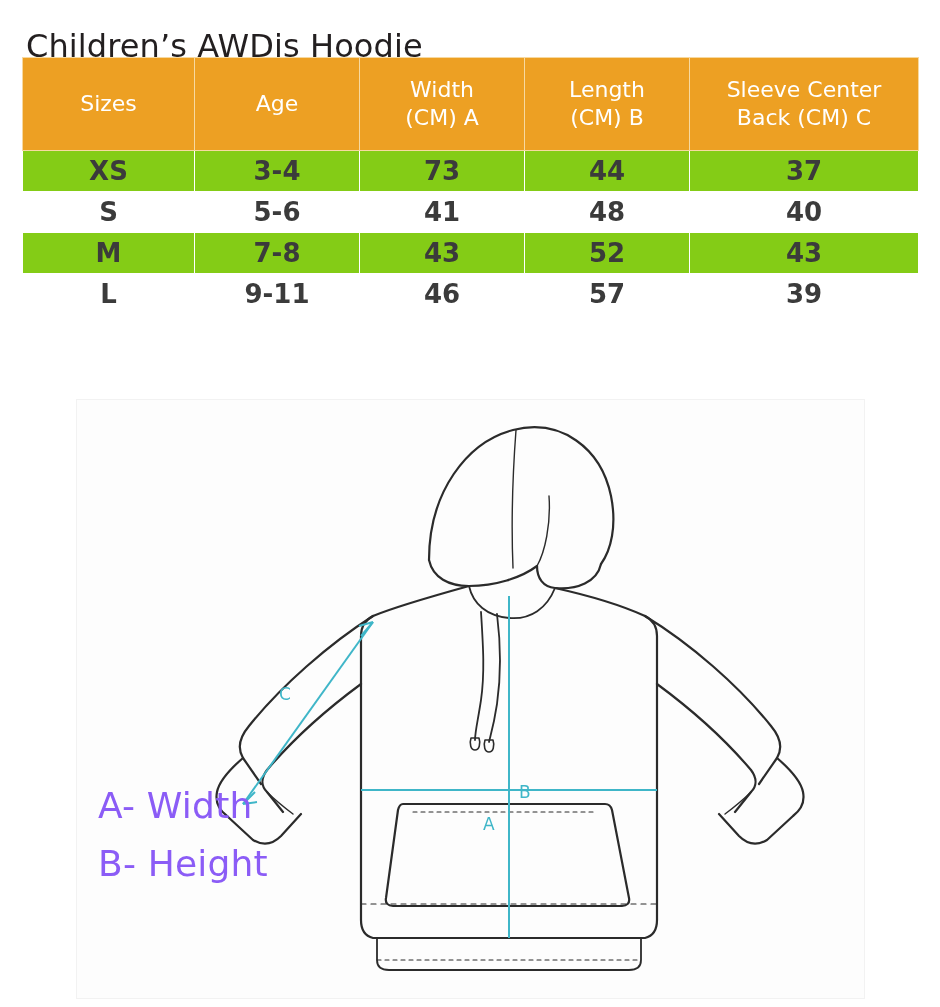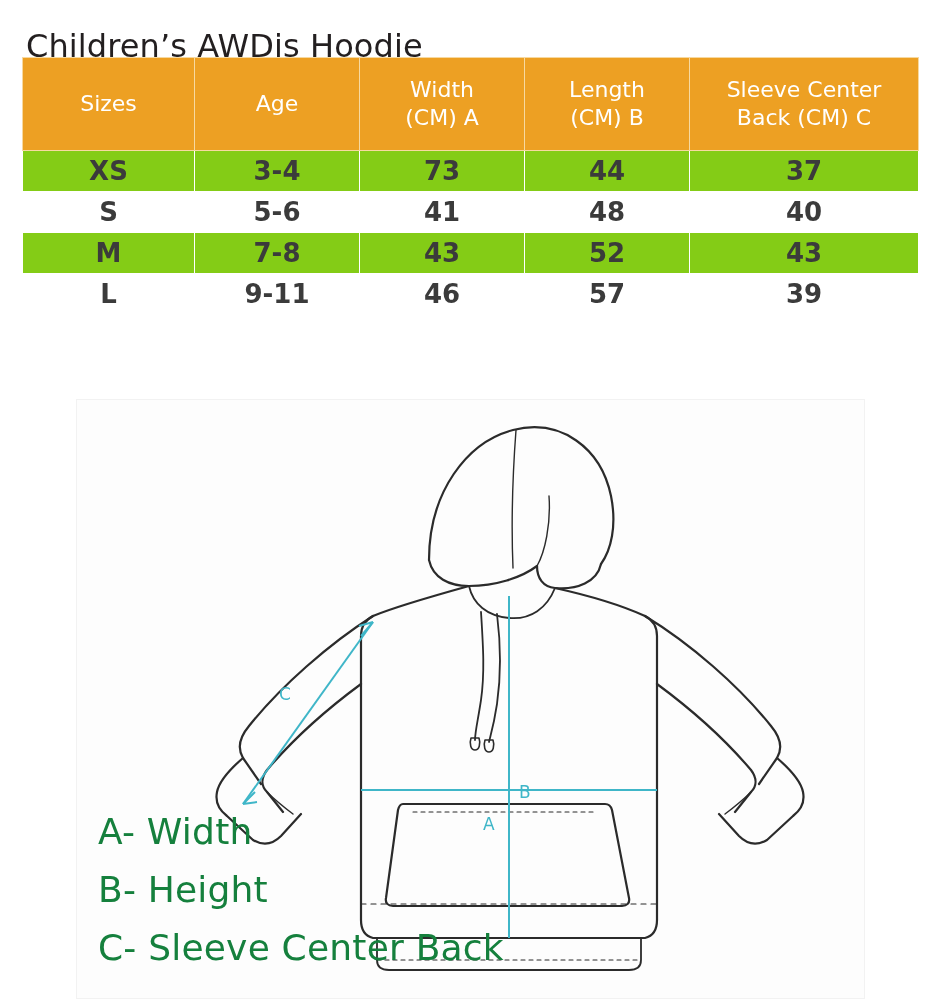--- a/index.html
+++ b/index.html
@@ -90,25 +90,25 @@
     background: #fdfdfd;
     border: 1px solid #f2f2f2;
     box-sizing: border-box;
   }
   .illustration svg {
     display: block;
   }
   .legend {
     position: absolute;
     left: 98px;
-    top: 792px;
+    top: 766px;
     font-family: "DejaVu Sans", sans-serif;
     font-size: 36px;
     line-height: 58px;
-    color: #15803d;
+    color: #8b5cf6;
     letter-spacing: 0.2px;
   }
   .legend div { white-space: nowrap; }
 </style>
 </head>
 <body>
 
 <div class="page">
 
   <div class="title">Children’s AWDis Hoodie</div>
@@ -227,16 +227,15 @@
         <text x="202" y="300">C</text>
         <text x="442" y="398">B</text>
         <text x="406" y="430">A</text>
       </g>
     </svg>
   </div>
 
   <div class="legend">
     <div>A- Width</div>
     <div>B- Height</div>
-    <div>C- Sleeve Center Back</div>
   </div>
 
 </div>
 
 </body></html>

